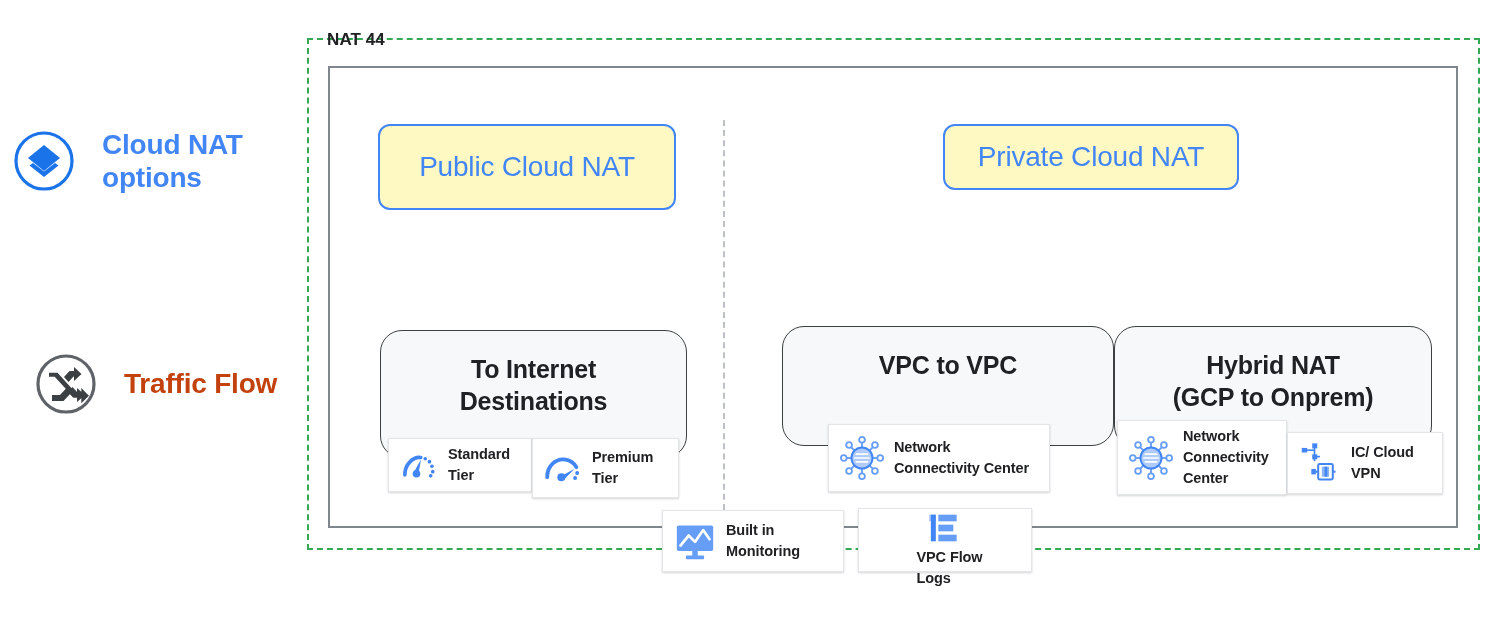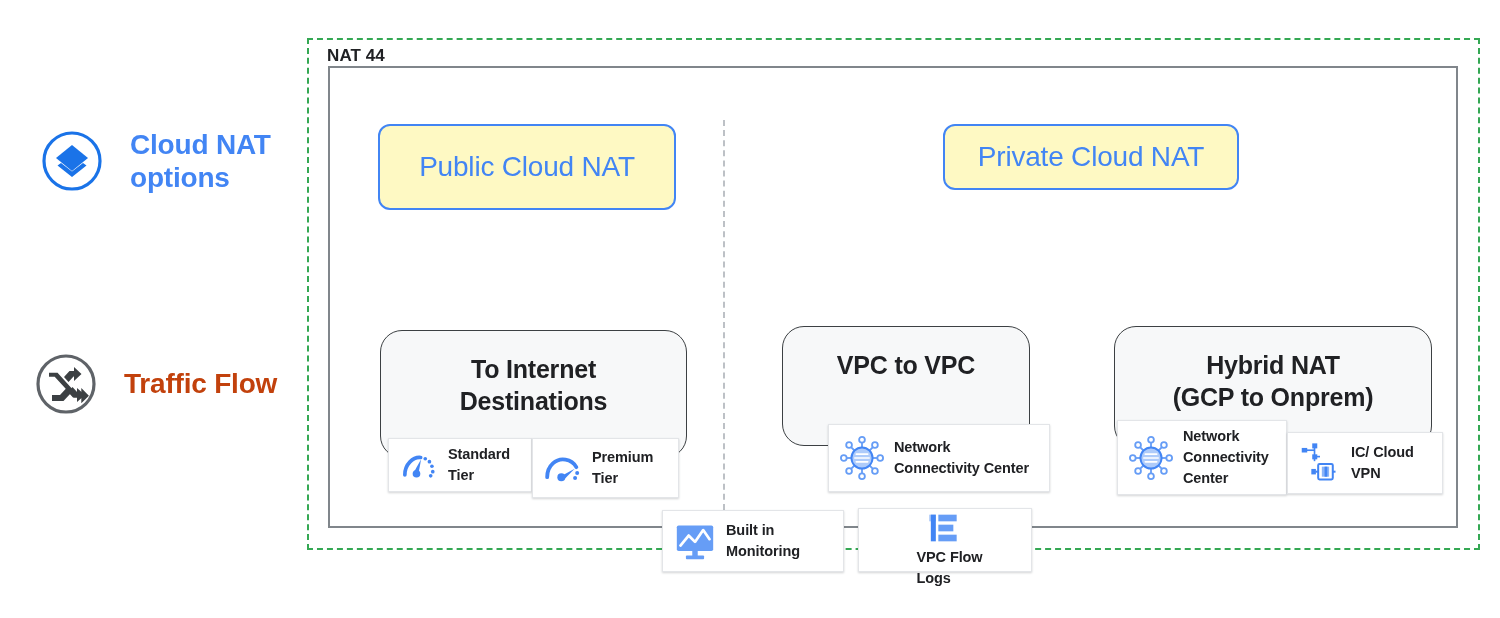--- a/index.html
+++ b/index.html
@@ -14,21 +14,21 @@
     font-family: "Liberation Sans", sans-serif;
     overflow: hidden;
   }
 
   
   .legend-row {
     position: absolute;
     display: flex;
     align-items: center;
   }
-  #legend-cloud-nat { left: 40px; top: 128px; }
+  #legend-cloud-nat { left: 12px; top: 128px; }
   #legend-traffic-flow { left: 34px; top: 352px; }
 
   .legend-icon {
     width: 64px;
     height: 64px;
     flex: 0 0 64px;
     display: block;
   }
   .legend-label {
     margin-left: 26px;
@@ -46,21 +46,21 @@
     left: 307px;
     top: 38px;
     width: 1173px;
     height: 512px;
     border: 2.5px dashed #34a853;
     box-sizing: border-box;
   }
   #nat-44-label {
     position: absolute;
     left: 327px;
-    top: 46px;
+    top: 30px;
     font-size: 17px;
     font-weight: 700;
     color: #202124;
     letter-spacing: 0.1px;
   }
 
   
   #nat-inner-box {
     position: absolute;
     left: 328px;
@@ -120,21 +120,21 @@
   .flow-card-title {
     margin-top: 22px;
     font-size: 25px;
     font-weight: 700;
     color: #202124;
     text-align: center;
     line-height: 1.28;
     letter-spacing: -0.2px;
   }
   #card-to-internet { left: 380px; top: 330px; width: 307px; height: 128px; }
-  #card-vpc-to-vpc  { left: 782px; top: 326px; width: 248px; height: 120px; }
+  #card-vpc-to-vpc  { left: 782px; top: 326px; width: 332px; height: 120px; }
   #card-hybrid-nat  { left: 1114px; top: 326px; width: 318px; height: 122px; }
 
   
   .chip {
     position: absolute;
     background: #ffffff;
     border: 1px solid #e3e5e8;
     box-shadow: 0 1px 2px rgba(60,64,67,0.22);
     box-sizing: border-box;
     display: flex;

